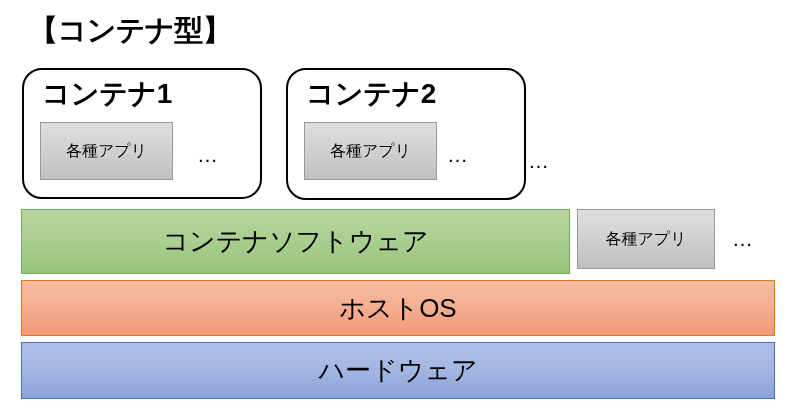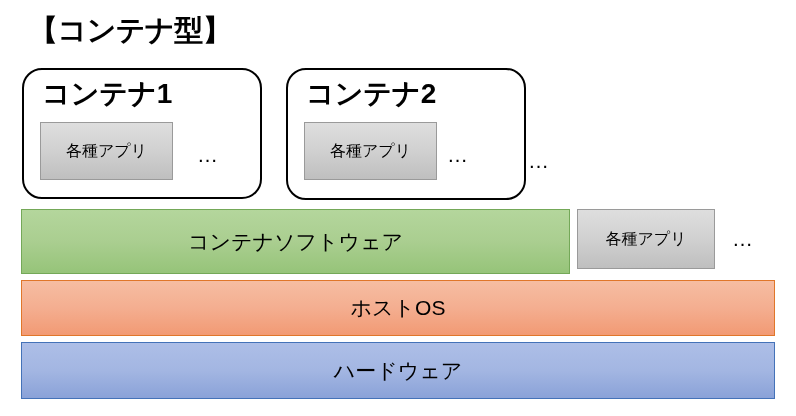--- a/index.html
+++ b/index.html
@@ -93,21 +93,21 @@
   .ellipsis.between   { left: 528px; top: 150px; }
   .ellipsis.right-row { left: 732px; top: 228px; }
 
   
   .layer {
     position: absolute;
     box-sizing: border-box;
     display: flex;
     align-items: center;
     justify-content: center;
-    font-size: 21px;
+    font-size: 26px;
     white-space: nowrap;
     color: #000000;
   }
   .layer.software {
     left: 21px; top: 209px; width: 549px; height: 65px;
     border: 1px solid #74a858;
     background: linear-gradient(to bottom, #b4d69c 0%, #aace90 50%, #96c479 100%);
   }
   .layer.hostos {
     left: 21px; top: 280px; width: 754px; height: 56px;

